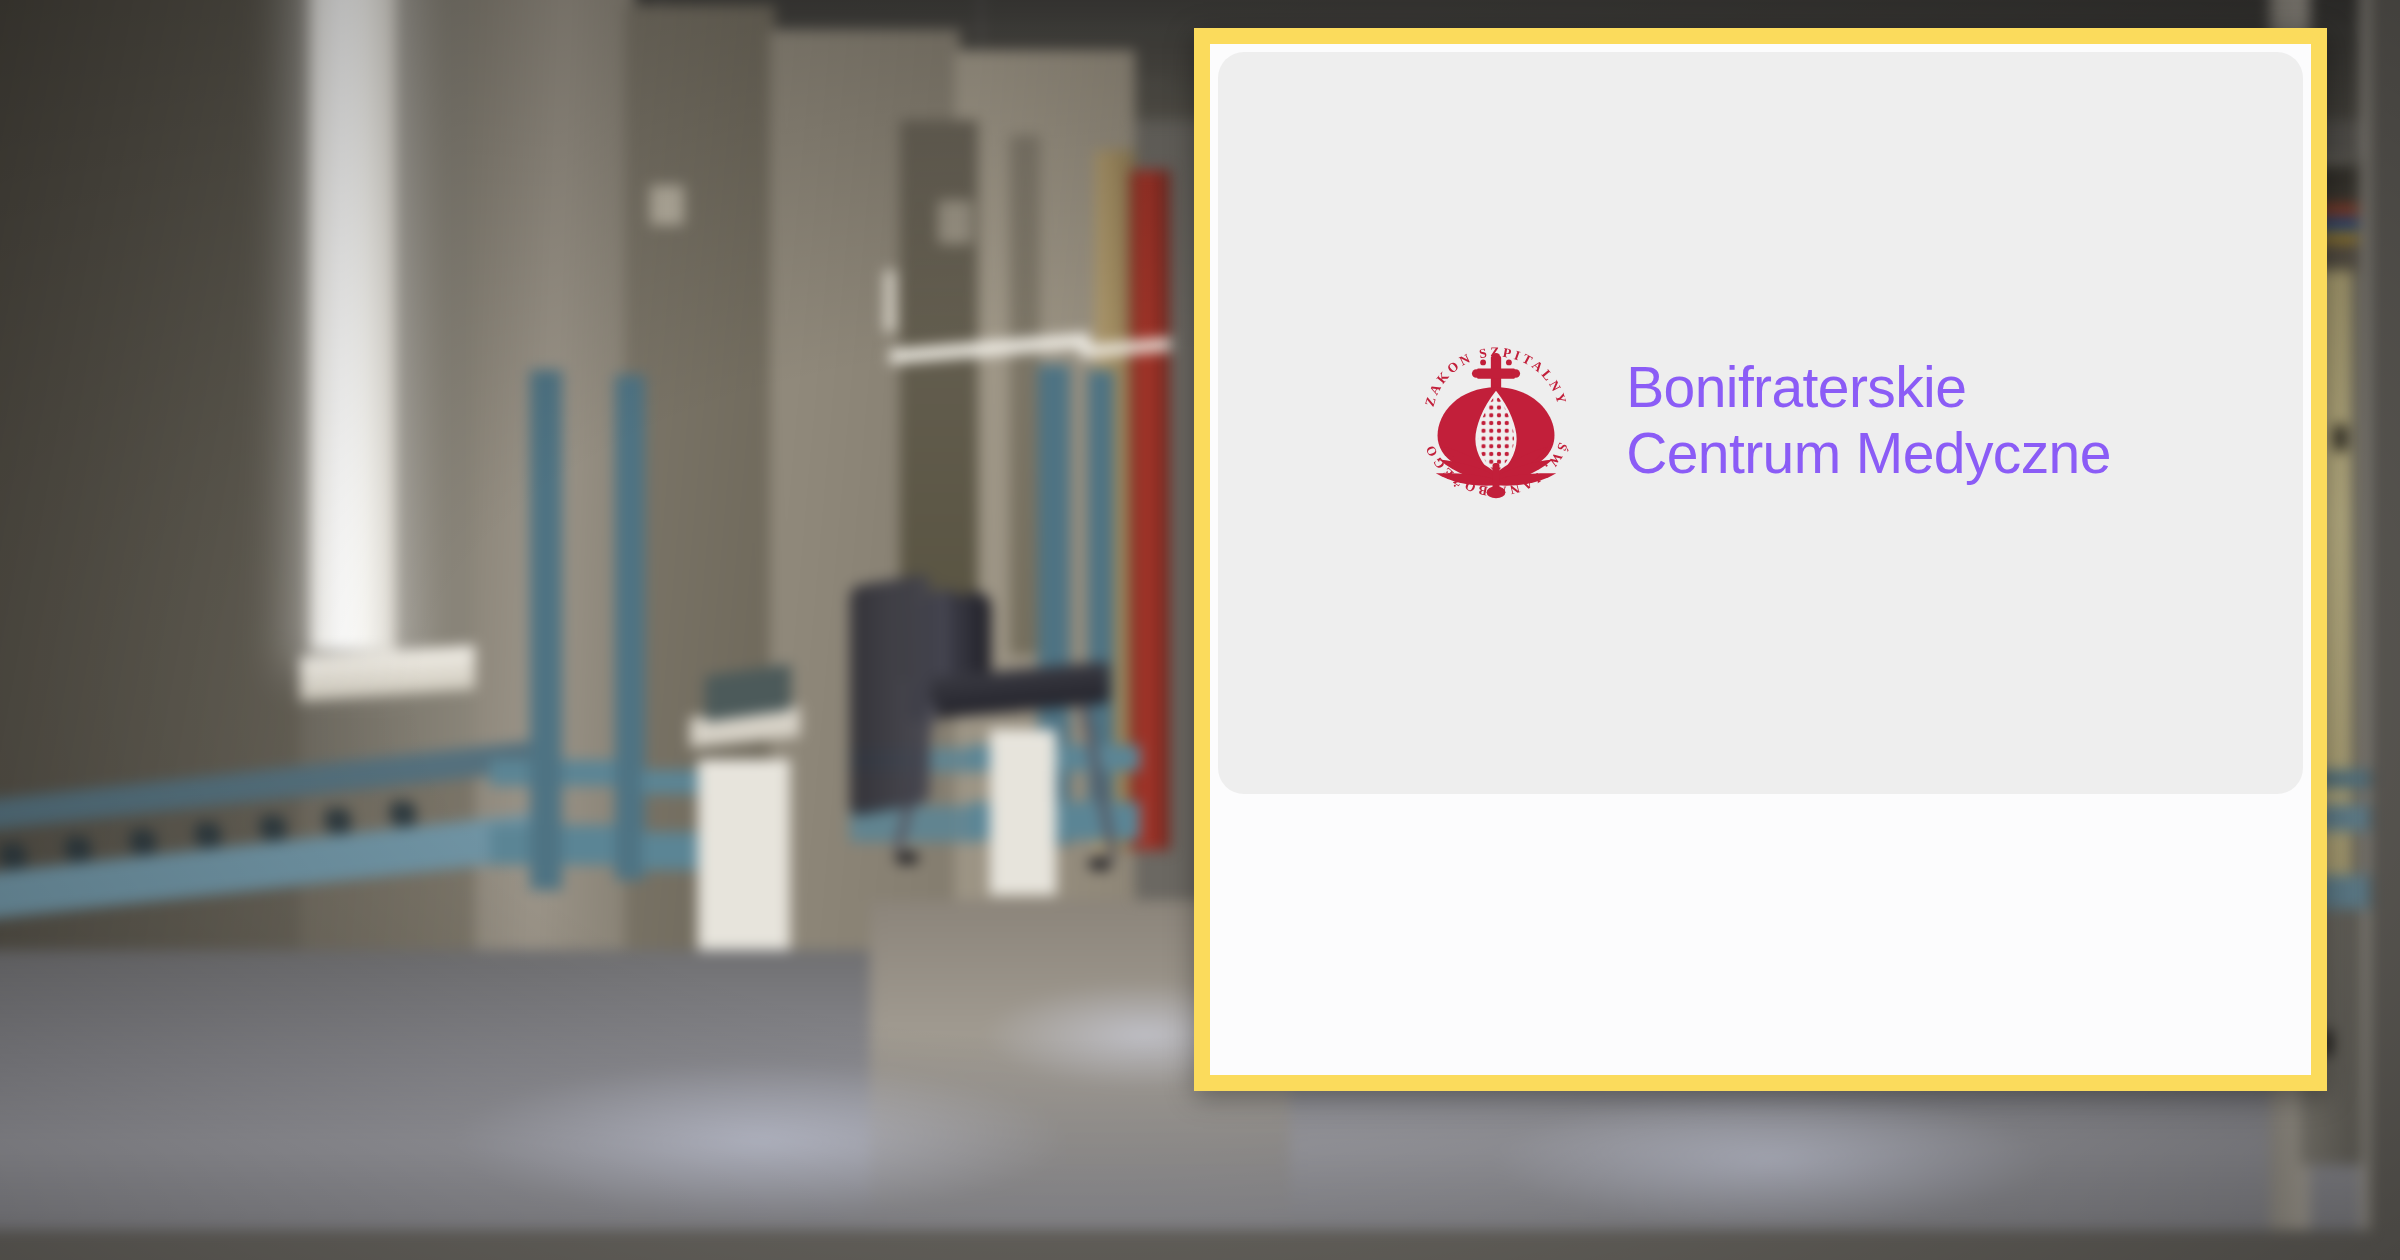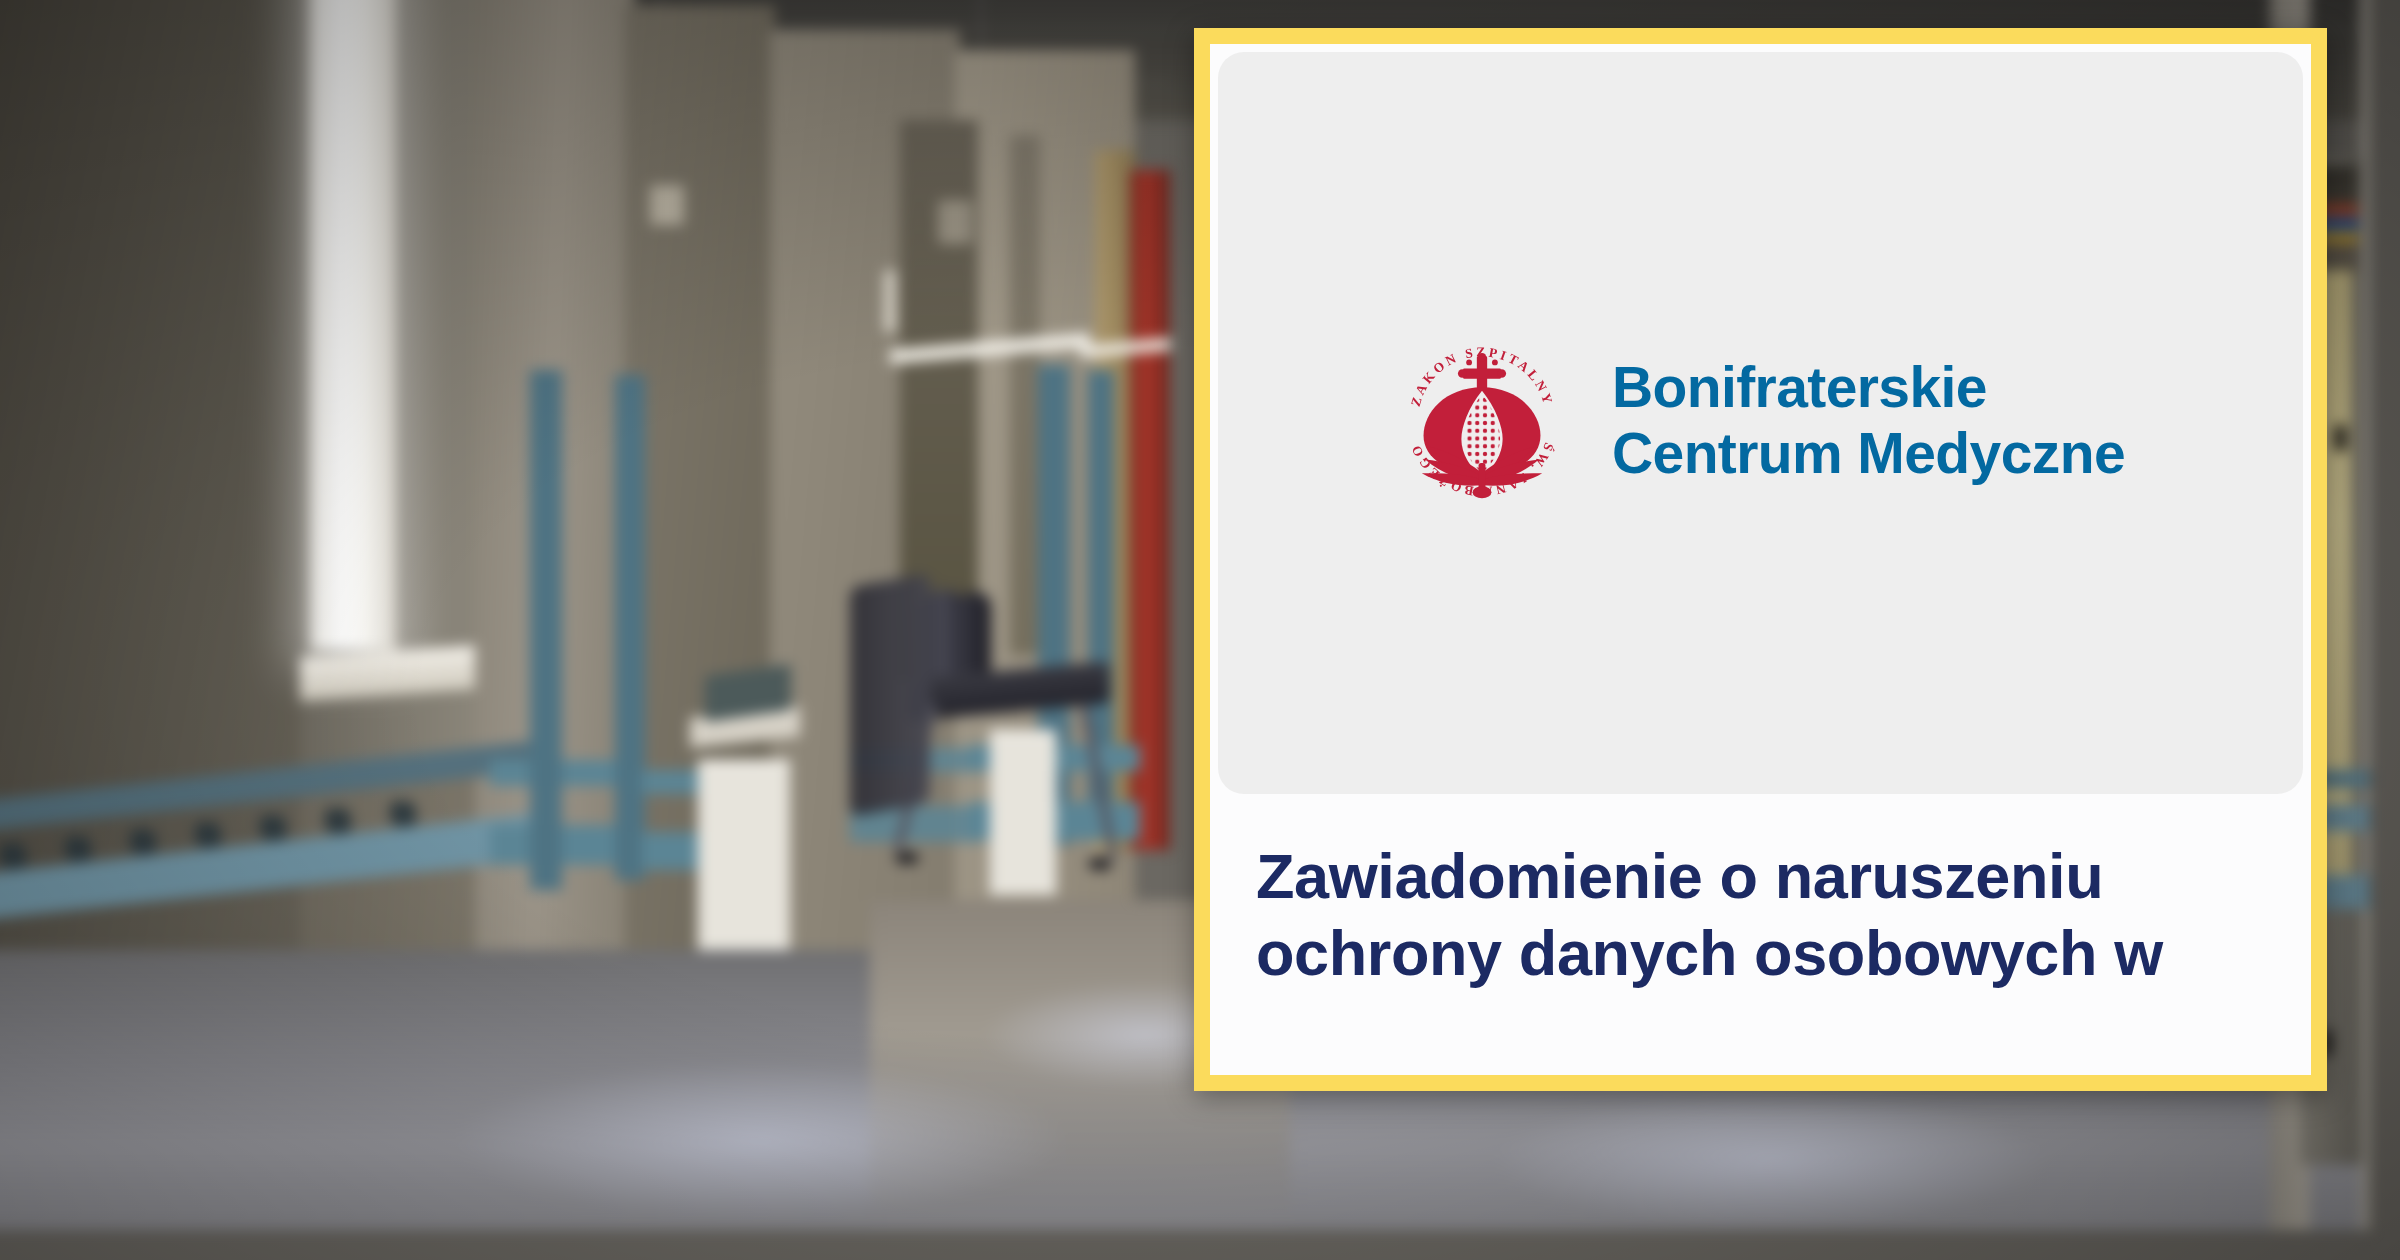--- a/index.html
+++ b/index.html
@@ -118,21 +118,21 @@
     width:100%;height:100%;background:#fcfcfd;box-sizing:border-box;
     display:flex;flex-direction:column;
   }
   #media{
     margin:8px 8px 0 8px;height:742px;background:#eeeeee;border-radius:26px;
     position:relative;display:flex;align-items:center;justify-content:center;flex:none;
   }
   #brand{display:flex;align-items:center;gap:44px;margin-top:-6px;}
   #brand-mark{width:172px;height:172px;position:relative;flex:none;}
   #brand-name{
-    color:#0369a1;font-size:57px;line-height:1.16;font-weight:700;
+    color:#8b5cf6;font-size:57px;line-height:1.16;font-weight:400;
     letter-spacing:-.6px;white-space:pre-line;
   }
   #headline{
     color:#1c2a63;font-weight:700;font-size:63px;line-height:1.22;
     letter-spacing:-.4px;padding:44px 44px 0 46px;white-space:pre-line;
     overflow:hidden;
   }
 </style>
 </head>
 <body>
@@ -284,17 +284,15 @@
               <ellipse cx="100" cy="184" rx="11" ry="7"></ellipse>
             </g>
           </svg>
         </div>
 
         <div id="brand-name">Bonifraterskie
 Centrum Medyczne</div>
       </div>
     </div>
 
-    <div id="headline">Zawiadomienie o naruszeniu
-ochrony danych osobowych w</div>
 
   </div>
 </div>
 
 </body></html>

